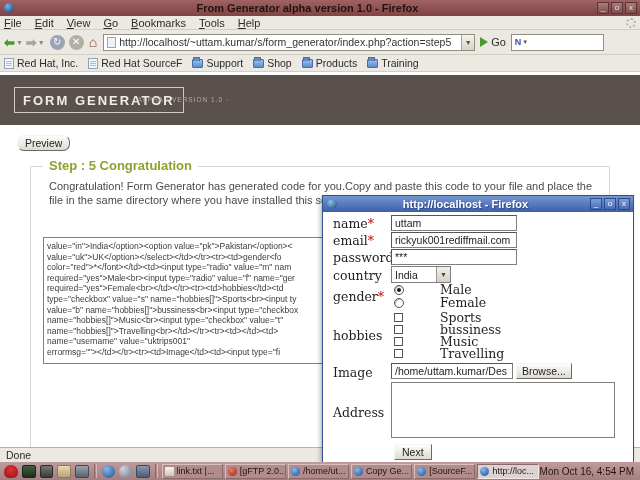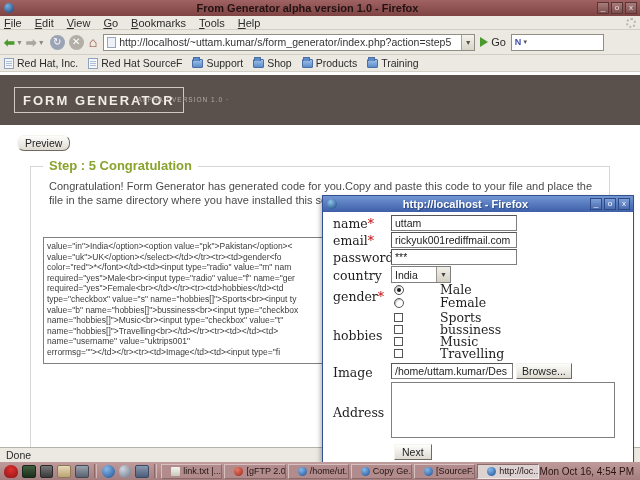--- a/index.html
+++ b/index.html
@@ -139,21 +139,21 @@
   .ico-mon { background:linear-gradient(#9aa2ae,#5a6270); border:1px solid #434a56; }
   .ico-globe { width:13px; height:13px; border-radius:50%;
     background:radial-gradient(circle at 35% 30%, #86b9e8, #1c4f96); }
   .ico-mol { width:13px; height:13px; border-radius:50%;
     background:radial-gradient(circle at 30% 30%, #cfd6df, #6d7688); }
   .ico-print { background:linear-gradient(#8898b0,#4d5d78); border:1px solid #3a4a64; }
   .tb-sep { width:3px; height:14px; margin:0 3px; border-left:1px solid #8c6666;
     border-right:1px solid #d4b8b8; }
   .task-btn { display:flex; align-items:center; height:15px; width:62px; margin:0 1px;
     background:#b28c8c; border:1px solid #8d6a6a; border-top-color:#d8c0c0; border-left-color:#d8c0c0;
-    padding:0 9px; overflow:hidden; }
+    padding:0 2px; overflow:hidden; }
   .task-btn.active { background:#ddd2d2; border-color:#f0e8e8; border-top-color:#8d6a6a; border-left-color:#8d6a6a; }
   .task-ico { width:9px; height:9px; border-radius:50%; margin-right:3px; flex:none; }
   .t-note { background:linear-gradient(#f5f5f0,#c9c9ba); border-radius:1px; }
   .t-red { background:radial-gradient(circle at 35% 30%, #e87a6a, #9c2616); }
   .t-blue { background:radial-gradient(circle at 35% 30%, #86b9e8, #1c4f96); }
   .task-label { font-size:9px; color:#241414; white-space:nowrap; }
   .clock { margin-left:auto; font-size:10px; color:#2a1212; padding-right:4px; white-space:nowrap; }
 </style>
 </head>
 <body>

